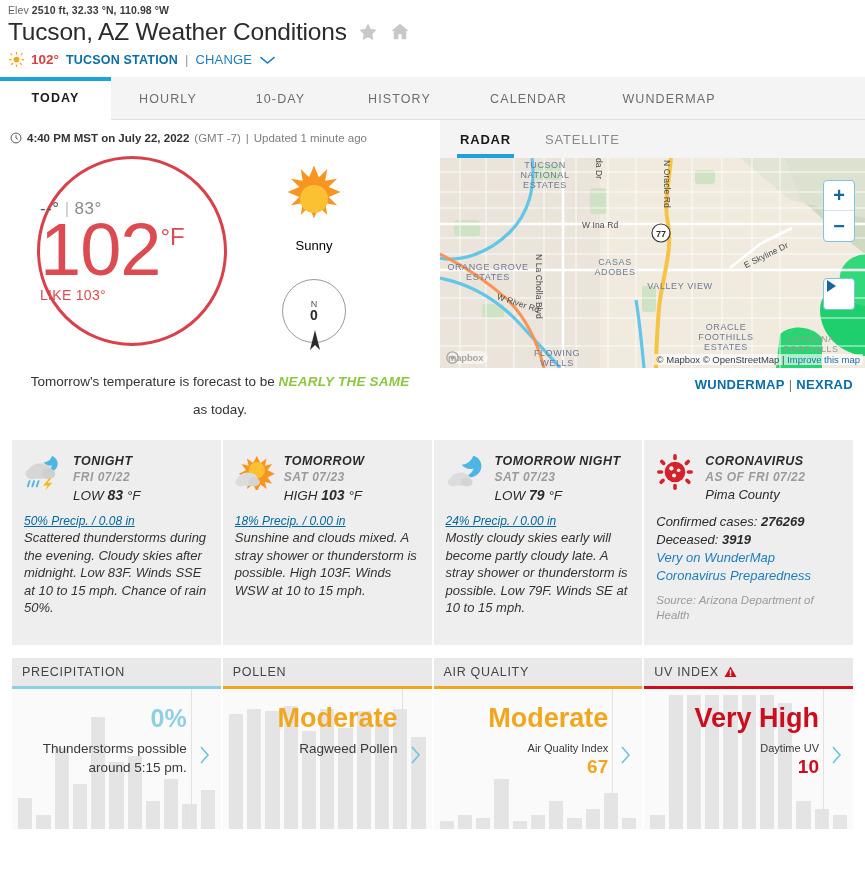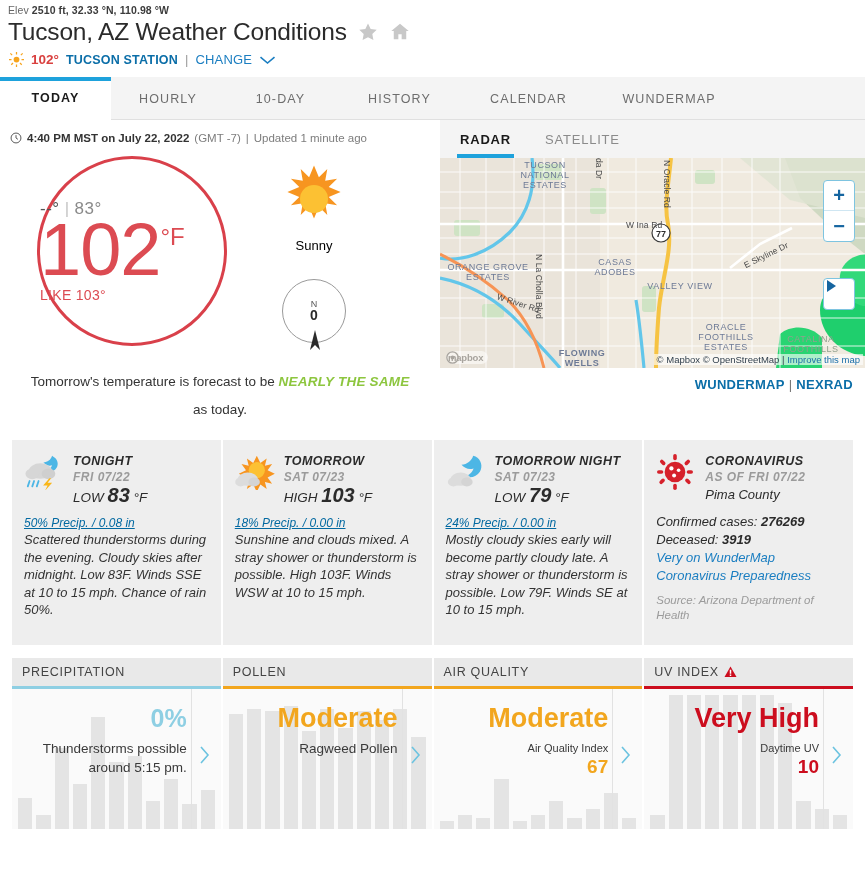--- a/index.html
+++ b/index.html
@@ -106,21 +106,21 @@
 
   
   .cards { display:flex; gap:2px; padding:16px 12px 0 12px;font-style:italic; }
   .card { width:212px; background:#eeeeee; padding:13px 12px 14px 12px; min-height:205px; }
   .card-head { display:flex; gap:9px; align-items:flex-start; }
   .card-ic { width:40px; flex:0 0 40px; padding-top:1px; }
   .card-titles { padding-top:1px; }
   .card-title { font-size:12.5px; font-weight:bold; color:#2b2b2b; letter-spacing:.5px; line-height:15px; }
   .card-date { font-size:12px; font-weight:bold; color:#9b9b9b; letter-spacing:.5px; line-height:17px; }
   .card-temp { font-size:13.5px; color:#2b2b2b; line-height:18px; }
-  .card-temp b { font-size:20px;margin-top:8px; }
+  .card-temp b { font-size:14px;margin-top:8px; }
   .precip-link { display:block; font-size:12px; color:#0369a1; text-decoration:underline; margin:9px 0 1px 0; }
   .card-desc { font-size:13px; color:#333; line-height:17.5px; }
   .covid-line { font-size:13px; color:#2b2b2b; line-height:18px; margin-top:9px; }
   .covid-line b { font-weight:bold; }
   .covid-link { display:block; font-size:13px; color:#1b7ec1; text-decoration:none; line-height:18px; }
   .covid-src { font-size:11.5px; color:#9b9b9b; line-height:15px; margin-top:8px; }
   .covid-county { font-size:13px; color:#2b2b2b; line-height:18px; }
 
   
   .metrics { display:flex; gap:2px; padding:13px 12px 0 12px; }
@@ -302,23 +302,23 @@
         <circle cx="221" cy="75" r="9" fill="#fff" stroke="#3a3a3a" stroke-width="1.2"></circle>
         <text x="221" y="79" font-size="9" font-weight="bold" text-anchor="middle" fill="#2b2b2b" font-family="Liberation Sans, sans-serif">77</text>
       </svg>
 
       <div class="map-label" style="left:66px;  top:2px;   width:78px;">TUCSON NATIONAL ESTATES</div>
       <div class="map-label" style="left:2px;   top:104px; width:92px;">ORANGE GROVE ESTATES</div>
       <div class="map-label" style="left:142px; top:99px;  width:66px;">CASAS ADOBES</div>
       <div class="map-label" style="left:202px; top:123px; width:76px;">VALLEY VIEW</div>
       <div class="map-label" style="left:252px; top:164px; width:68px;">ORACLE FOOTHILLS ESTATES</div>
       <div class="map-label" style="left:334px; top:176px; width:74px; color:#90a08e;">CATALINA FOOTHILLS</div>
-      <div class="map-label" style="left:112px;  top:190px; width:60px;font-weight:bold;">FLOWING WELLS</div>
-
-      <div class="road-label" style="left:142px; top:62px;margin-left:44px;">W Ina Rd</div>
+      <div class="map-label" style="left:87px;  top:190px; width:60px;">FLOWING WELLS</div>
+
+      <div class="road-label" style="left:142px; top:62px;">W Ina Rd</div>
       <div class="road-label" style="left:104px; top:96px; transform:rotate(90deg); transform-origin:left top;">N La Cholla Blvd</div>
       <div class="road-label" style="left:56px;  top:140px; transform:rotate(18deg);">W River Rd</div>
       <div class="road-label" style="left:302px; top:92px; transform:rotate(-26deg);">E Skyline Dr</div>
       <div class="road-label" style="left:232px; top:2px; transform:rotate(90deg); transform-origin:left top;">N Oracle Rd</div>
       <div class="road-label" style="left:164px; top:0px; transform:rotate(90deg); transform-origin:left top;">da Dr</div>
 
       <div class="zoom-ctrl">
         <div>+</div>
         <div>−</div>
       </div>

